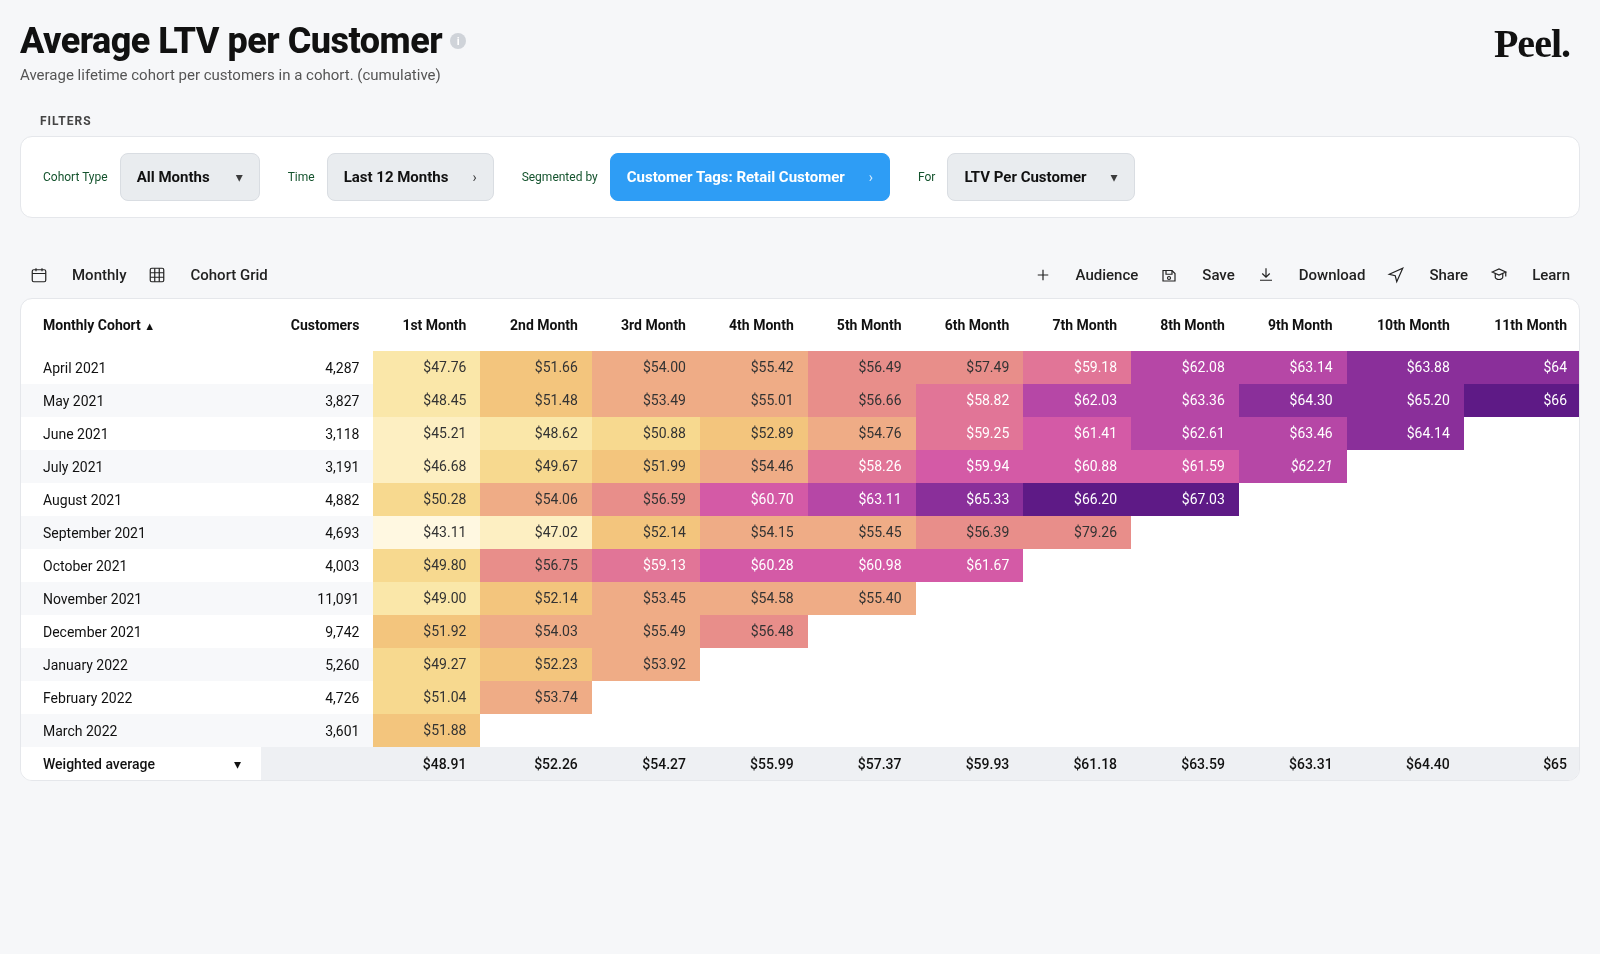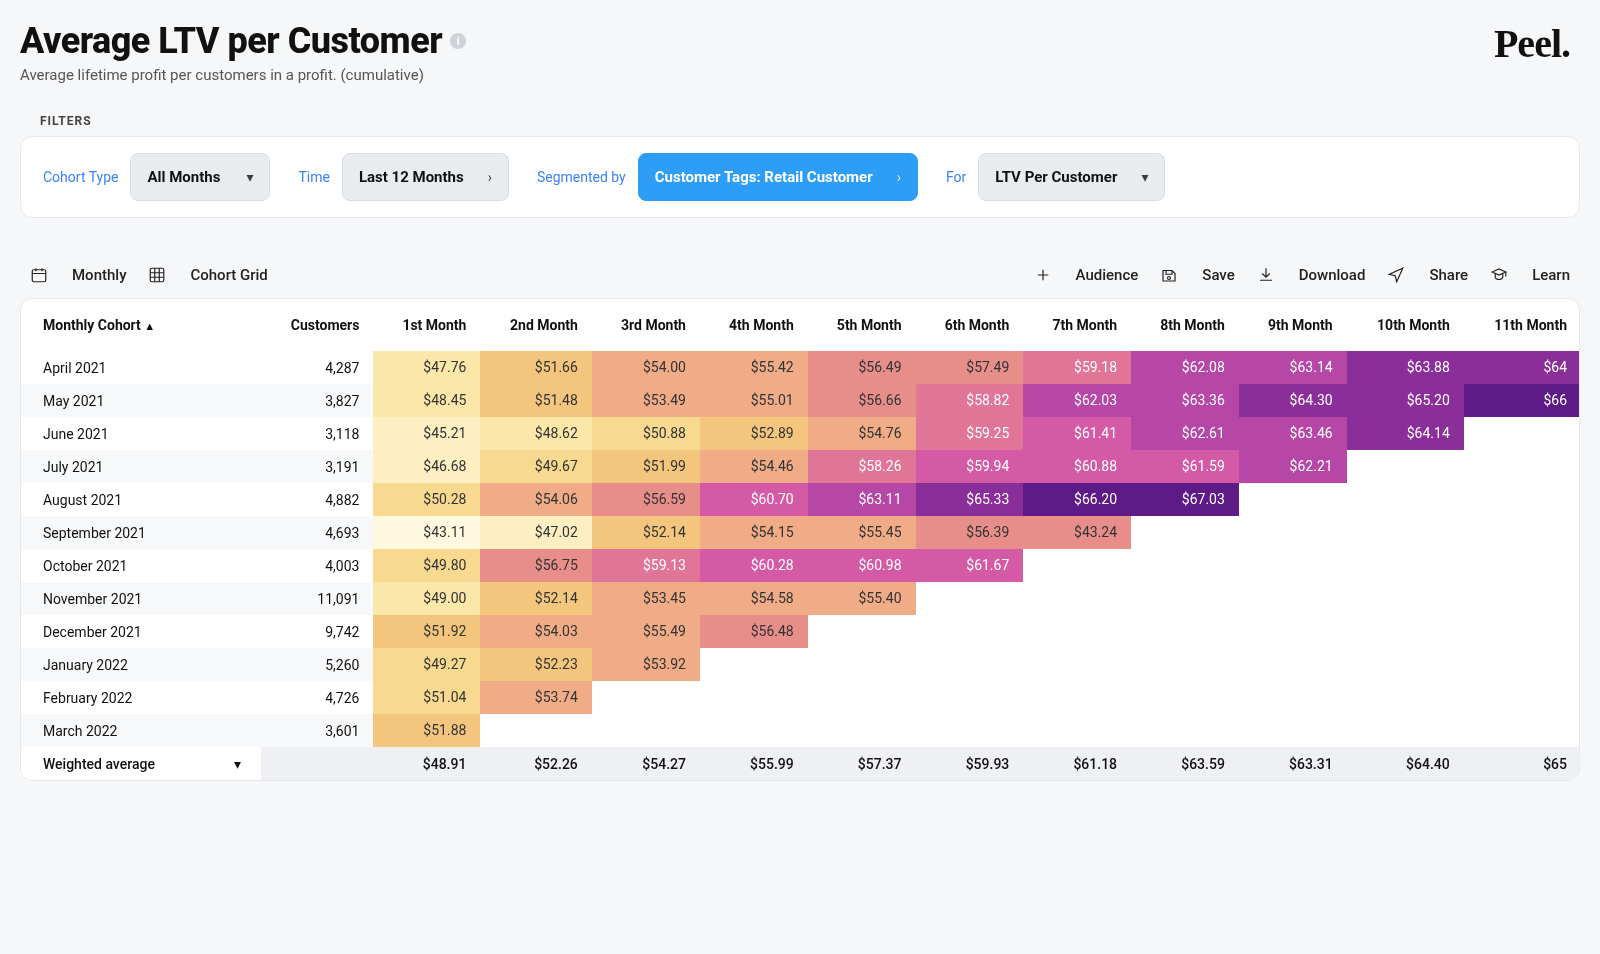--- a/index.html
+++ b/index.html
@@ -82,21 +82,21 @@
     background:var(--card);
     border:1px solid var(--border);
     border-radius:12px;
     padding:16px 22px;
     display:flex;
     align-items:center;
     gap:28px;
     flex-wrap:wrap;
   }
   .filter-group{display:flex;align-items:center;gap:12px;}
-  .filter-label{font-size:14px;color:#3b82f6;}
+  .filter-label{font-size:12px;color:#14532d;}
   .pill{
     background:var(--pill);
     border:1px solid #d9dde2;
     border-radius:8px;
     padding:14px 16px;
     display:flex;
     align-items:center;
     gap:24px;
     font-weight:700;
     font-size:15px;
@@ -187,21 +187,21 @@
 </head>
 <body>
 
 <div class="page">
   <div class="header">
     <div class="title-block">
       <h1>
         <span>Average LTV per Customer</span>
         <span class="info-icon">i</span>
       </h1>
-      <div class="subtitle">Average lifetime profit per customers in a profit. (cumulative)</div>
+      <div class="subtitle">Average lifetime cohort per customers in a cohort. (cumulative)</div>
     </div>
     <div class="logo">
       <span>Peel</span><span class="dot">.</span>
     </div>
   </div>
 
   <div class="filters-label">FILTERS</div>
 
   <div class="filters-card">
     <div class="filter-group">
@@ -438,21 +438,21 @@
               </td>
               <td class="num" style="background: var(--c8);">
                 <span class="cell heat dark">$59.94</span>
               </td>
               <td class="num" style="background: var(--c8);">
                 <span class="cell heat dark">$60.88</span>
               </td>
               <td class="num" style="background: var(--c8);">
                 <span class="cell heat dark">$61.59</span>
               </td>
-              <td class="num" style="background: var(--c9);">
+              <td class="num" style="background: var(--c9); font-style: italic;">
                 <span class="cell heat dark">$62.21</span>
               </td>
               <td class="num"></td>
               <td class="num"></td>
             </tr>
             <tr>
               <td class="first">August 2021</td>
               <td class="num customers">4,882</td>
               <td class="num" style="background: var(--c3);">
                 <span class="cell heat">$50.28</span>
@@ -497,21 +497,21 @@
               <td class="num" style="background: var(--c5);">
                 <span class="cell heat">$54.15</span>
               </td>
               <td class="num" style="background: var(--c5);">
                 <span class="cell heat">$55.45</span>
               </td>
               <td class="num" style="background: var(--c6);">
                 <span class="cell heat">$56.39</span>
               </td>
               <td class="num" style="background: var(--c6);">
-                <span class="cell heat">$43.24</span>
+                <span class="cell heat">$79.26</span>
               </td>
               <td class="num"></td>
               <td class="num"></td>
               <td class="num"></td>
               <td class="num"></td>
             </tr>
             <tr>
               <td class="first">October 2021</td>
               <td class="num customers">4,003</td>
               <td class="num" style="background: var(--c3);">

